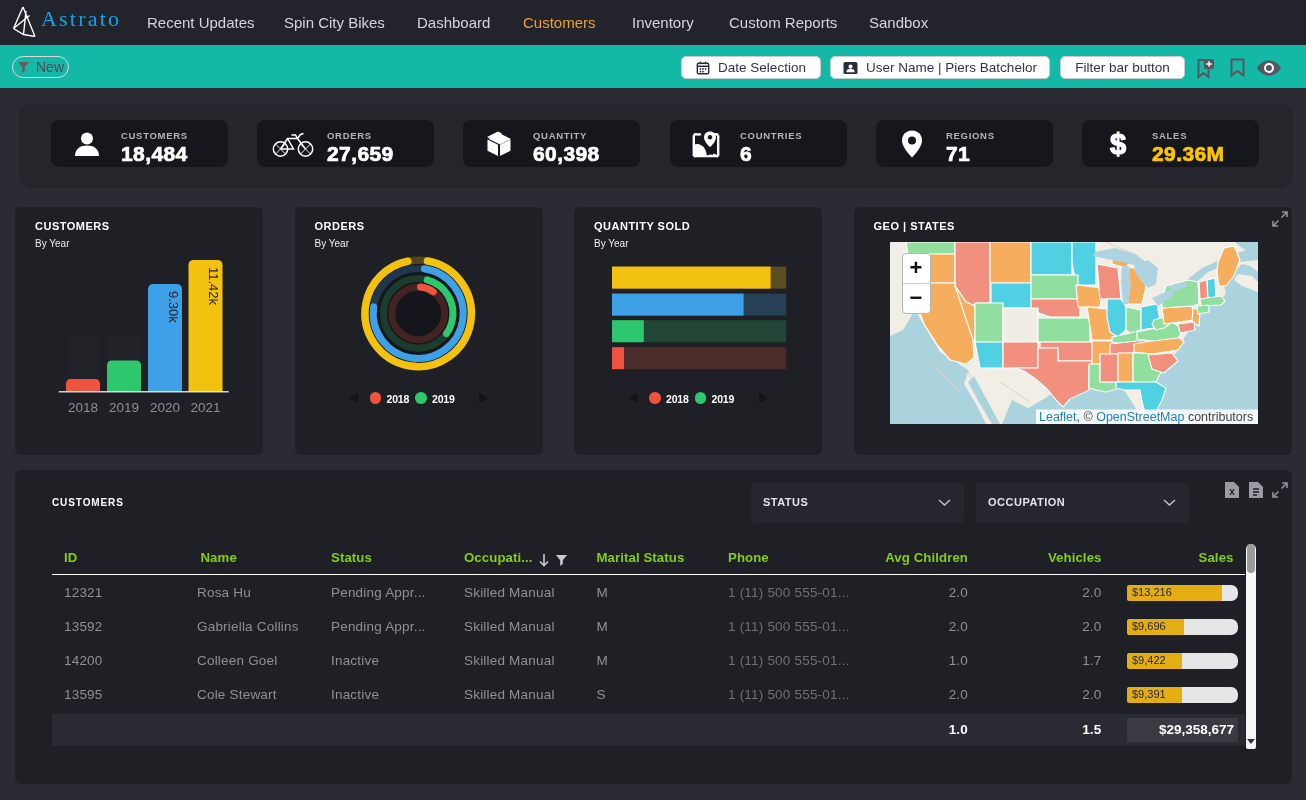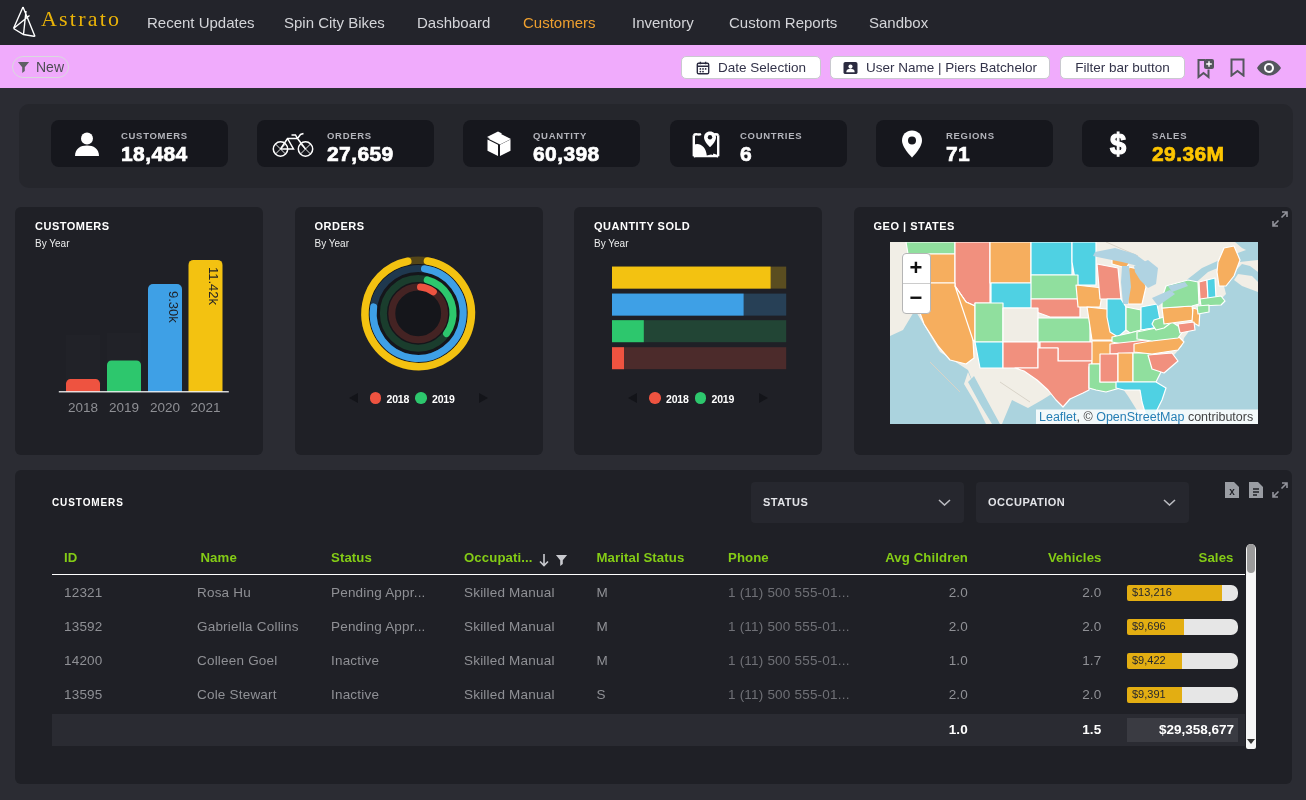--- a/index.html
+++ b/index.html
@@ -2,23 +2,23 @@
 <html><head>
 <meta charset="utf-8">
 <style>
 * { margin:0; padding:0; box-sizing:border-box; }
 html,body { width:1306px; height:800px; overflow:hidden; background:#2b2c33; font-family:"Liberation Sans",sans-serif; }
 .abs { position:absolute; }
 #page { position:relative; width:1306px; height:800px; }
 
 #nav { position:absolute; left:0; top:0; width:1306px; height:45px; background:#23242b; }
 .navlink { position:absolute; top:0; height:45px; line-height:45px; font-size:15px; color:#d4d5d9; }
-#logo-text { position:absolute; left:41px; top:5px; font-family:"Liberation Serif",serif; font-size:22px; letter-spacing:2.2px; line-height:27px; color:#eab308; }
-
-#toolbar { position:absolute; left:0; top:45px; width:1306px; height:43px; background:#f0abfc;text-align:center; }
+#logo-text { position:absolute; left:41px; top:5px; font-family:"Liberation Serif",serif; font-size:22px; letter-spacing:2.2px; line-height:27px; color:#0ea5e9; }
+
+#toolbar { position:absolute; left:0; top:45px; width:1306px; height:43px; background:#14b8a6;text-align:center; }
 .tbtn { position:absolute; top:11px; height:23px; border:1px solid #c9c9cf; border-radius:5px; background:#fff; color:#33334a; font-size:13.5px; display:flex; align-items:center; justify-content:center; gap:8px; }
 
 #kpistrip { position:absolute; left:19px; top:103.5px; width:1274px; height:84.5px; background:#25262c; border-radius:10px; }
 .kpicard { position:absolute; top:16.5px; width:177px; height:47px; background:#16171d; border-radius:8px; }
 .kpiicon { position:absolute; left:14px; top:4px; width:44px; height:40px; display:flex; align-items:center; justify-content:center; }
 .kpilabel { position:absolute; left:70px; top:9.5px; font-size:9.5px; font-weight:bold; letter-spacing:0.7px; color:#b3b4bb; }
 .kpival { position:absolute; left:70px; top:22px; font-size:21px; font-weight:bold; letter-spacing:0.4px; color:#ffffff; -webkit-text-stroke:0.7px currentColor; }
 
 .card { position:absolute; background:#1f2026; border-radius:6px; }
 .ctitle { position:absolute; left:20px; top:13px; font-size:11px; font-weight:bold; letter-spacing:0.5px; color:#fff; }

